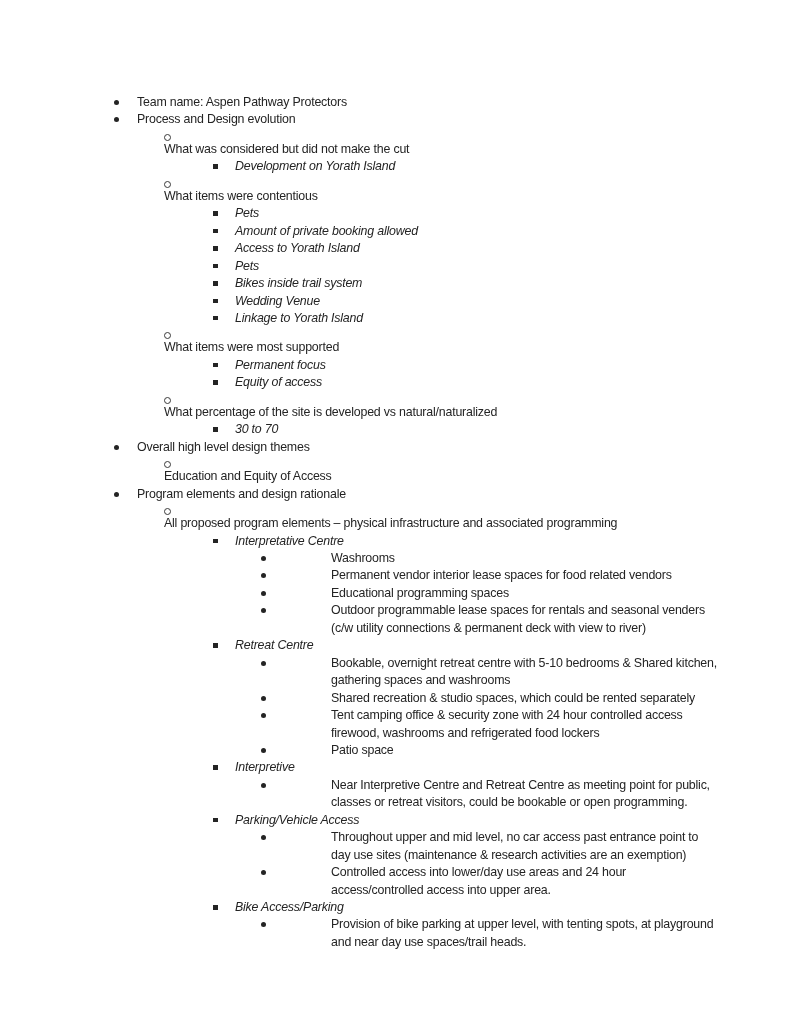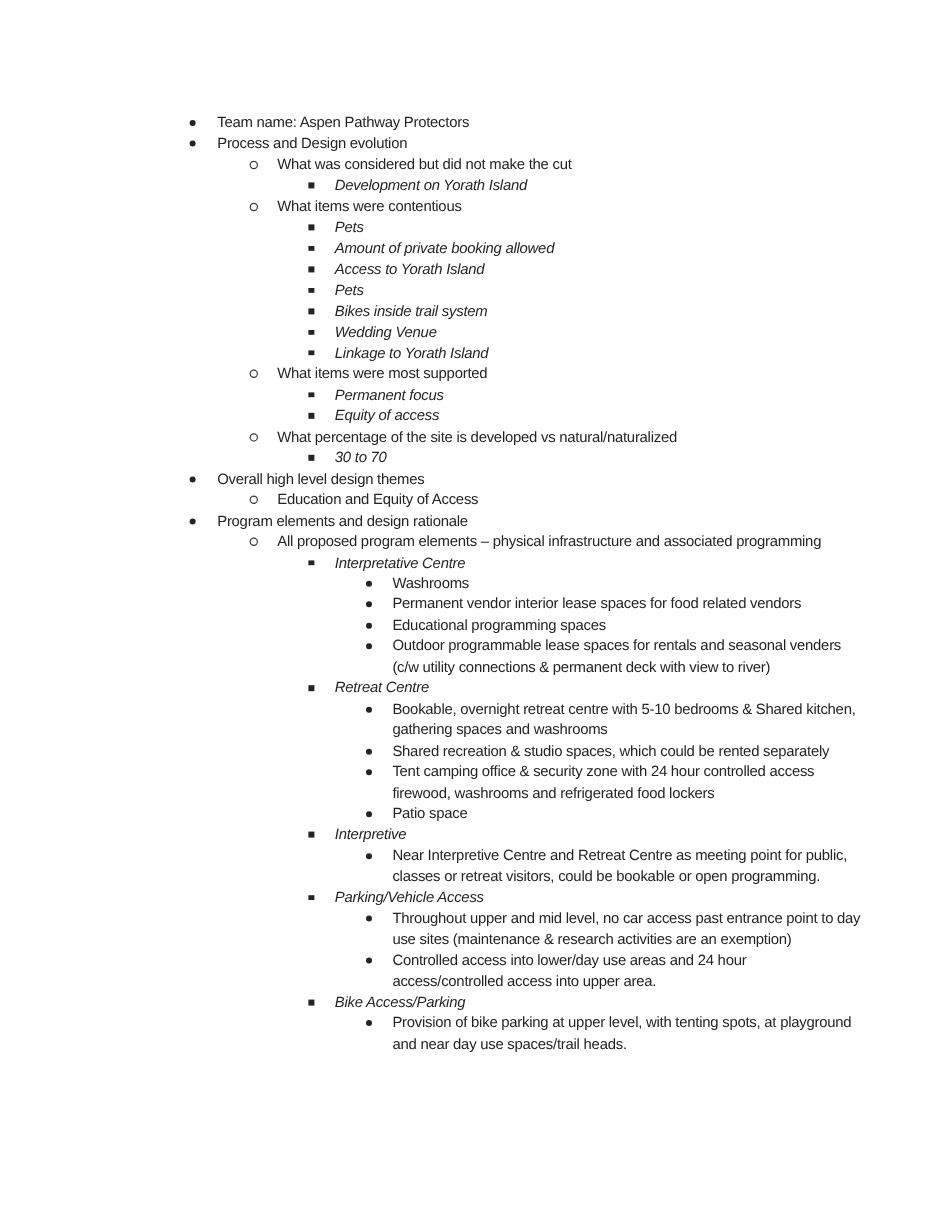--- a/index.html
+++ b/index.html
@@ -17,38 +17,37 @@
     font-size: 12.4px;
     letter-spacing: -0.2px;
     line-height: 17.45px;
     color: #242424;
   }
   .doc {
     position: absolute;
     top: 94px;
     left: 0;
     right: 74px;
-    margin-left: 44px;
   }
   .item {
     display: flex;
     align-items: flex-start;
   }
   .marker-col {
     flex: 0 0 auto;
     display: flex;
     justify-content: flex-start;
   }
   .lv1 { margin-left: 114px; }
   .lv1 .marker-col { width: 23px; }
-  .lv2 { margin-left: 164px; }
+  .lv2 { margin-left: 164px; flex-direction: column; }
   .lv2 .marker-col { width: 23px; }
   .lv3 { margin-left: 213px; font-style: italic; }
   .lv3 .marker-col { width: 22px; }
-  .lv4 { margin-left: 261px; }
+  .lv4 { margin-left: 261px; gap: 48px; }
   .lv4 .marker-col { width: 22px; }
   .text {
     flex: 0 1 auto;
     min-width: 0;
   }
   .lv4 .text { max-width: 434px; }
   .lv2 .text { max-width: 512px; }
   .lv3 .text { max-width: 464px; }
   .lv1 .text { max-width: 562px; }
   .bullet {

